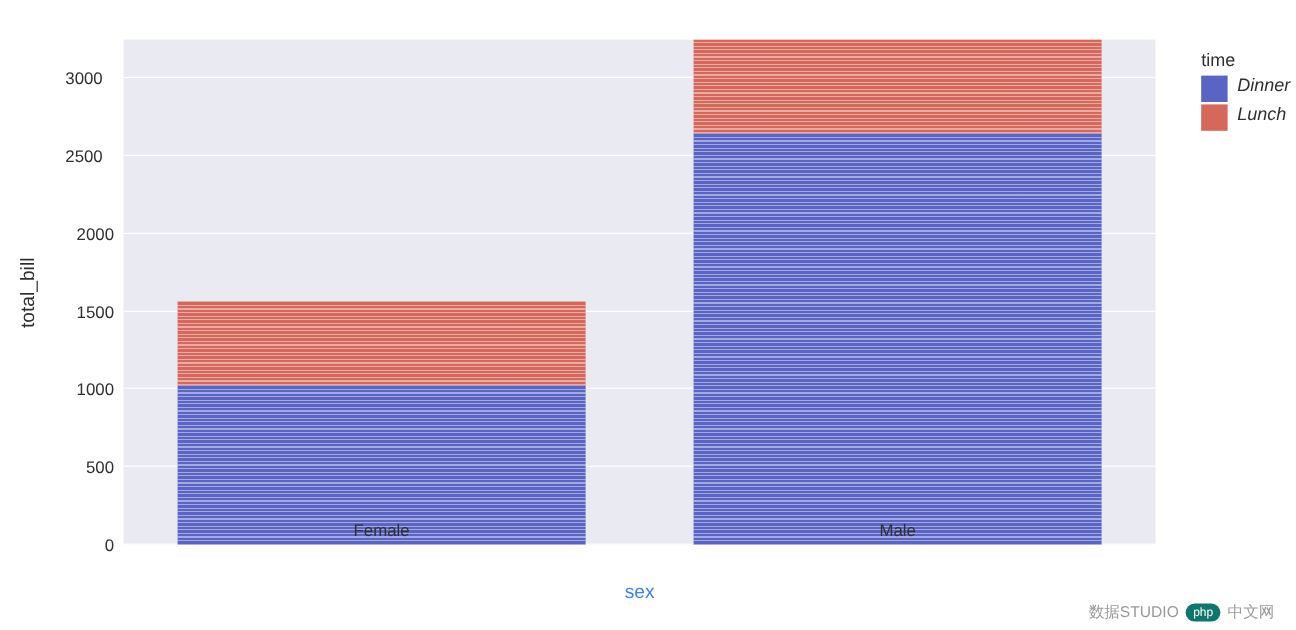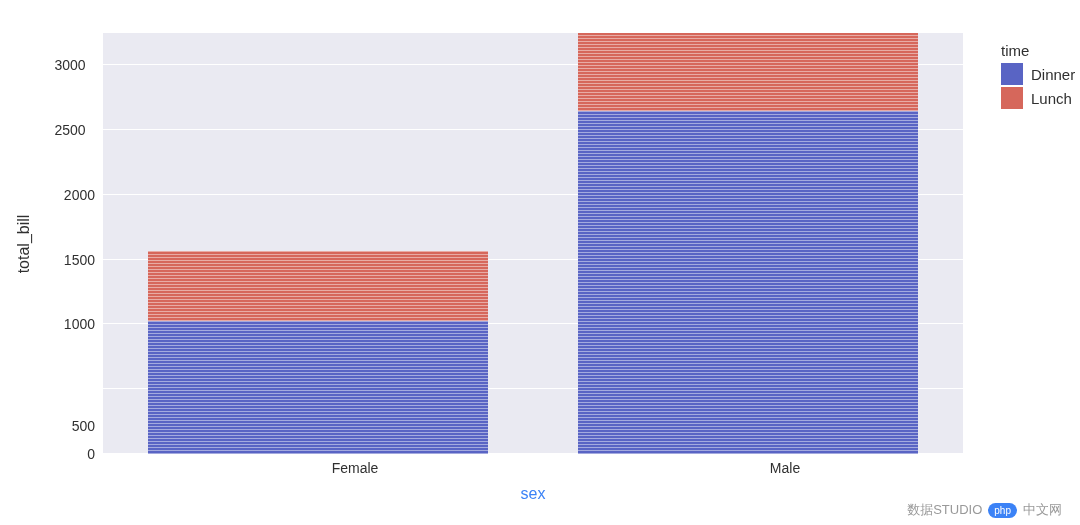--- a/index.html
+++ b/index.html
@@ -58,25 +58,24 @@
     position: absolute;
     right: 985px;
     transform: translateY(-50%);
     font-size: 14px;
     color: #303030;
     text-align: right;
     width: 50px;
   }
   .x-tick-label {
     position: absolute;
-    top: 460px;
+    top: 434px;
     font-size: 14px;
     color: #303030;
     transform: translateX(-50%);
-    margin-left: 37px;
   }
   .y-axis-label {
     position: absolute;
     left: 24px;
     top: 244px;
     transform: translate(-50%,-50%) rotate(-90deg);
     font-size: 16px;
     color: #303030;
   }
   .x-axis-label {
@@ -93,41 +92,41 @@
     left: 973px;
     font-size: 15px;
     color: #303030;
     padding-left: 28px;
   }
   .legend-title {
     margin-bottom: 4px;
   }
   .legend-row {
     display: flex;
-    align-items: center;
     margin-bottom: 2px;
+    font-style: italic;
   }
   .legend-swatch {
     width: 22px;
     height: 22px;
     margin-right: 8px;
     display: inline-block;
   }
   .watermark {
     position: absolute;
     right: 18px;
     bottom: 6px;
     font-size: 13px;
     color: #999;
     display: flex;
     align-items: center;
     gap: 6px;
   }
   .wm-bubble {
-    background: #3b82f6;
+    background: #0f766e;
     color: #fff;
     font-size: 10px;
     border-radius: 10px;
     padding: 2px 6px;
   }
 </style>
 </head>
 <body>
 
 <div class="chart-container">
@@ -159,21 +158,21 @@
         <div class="hatch"></div>
       </div>
 
       <div class="bar-segment" style="bottom:343.27px; height:77.72px; background:#d6675b;">
         <div class="hatch"></div>
       </div>
     </div>
   </div>
 
   <div class="y-tick-label" style="top:454px;">0</div>
-  <div class="y-tick-label" style="top:389.23px;margin-top:37px;">500</div>
+  <div class="y-tick-label" style="top:389.23px;">500</div>
   <div class="y-tick-label" style="top:324.46px;">1000</div>
   <div class="y-tick-label" style="top:260px;">1500</div>
   <div class="y-tick-label" style="top:194.92px;">2000</div>
   <div class="y-tick-label" style="top:130.15px;text-align:center;">2500</div>
   <div class="y-tick-label" style="top:65.38px;text-align:center;">3000</div>
 
   <div class="x-tick-label" style="left:318px;">Female</div>
   <div class="x-tick-label" style="left:748px;">Male</div>
 
   <div class="y-axis-label">total_bill</div>

